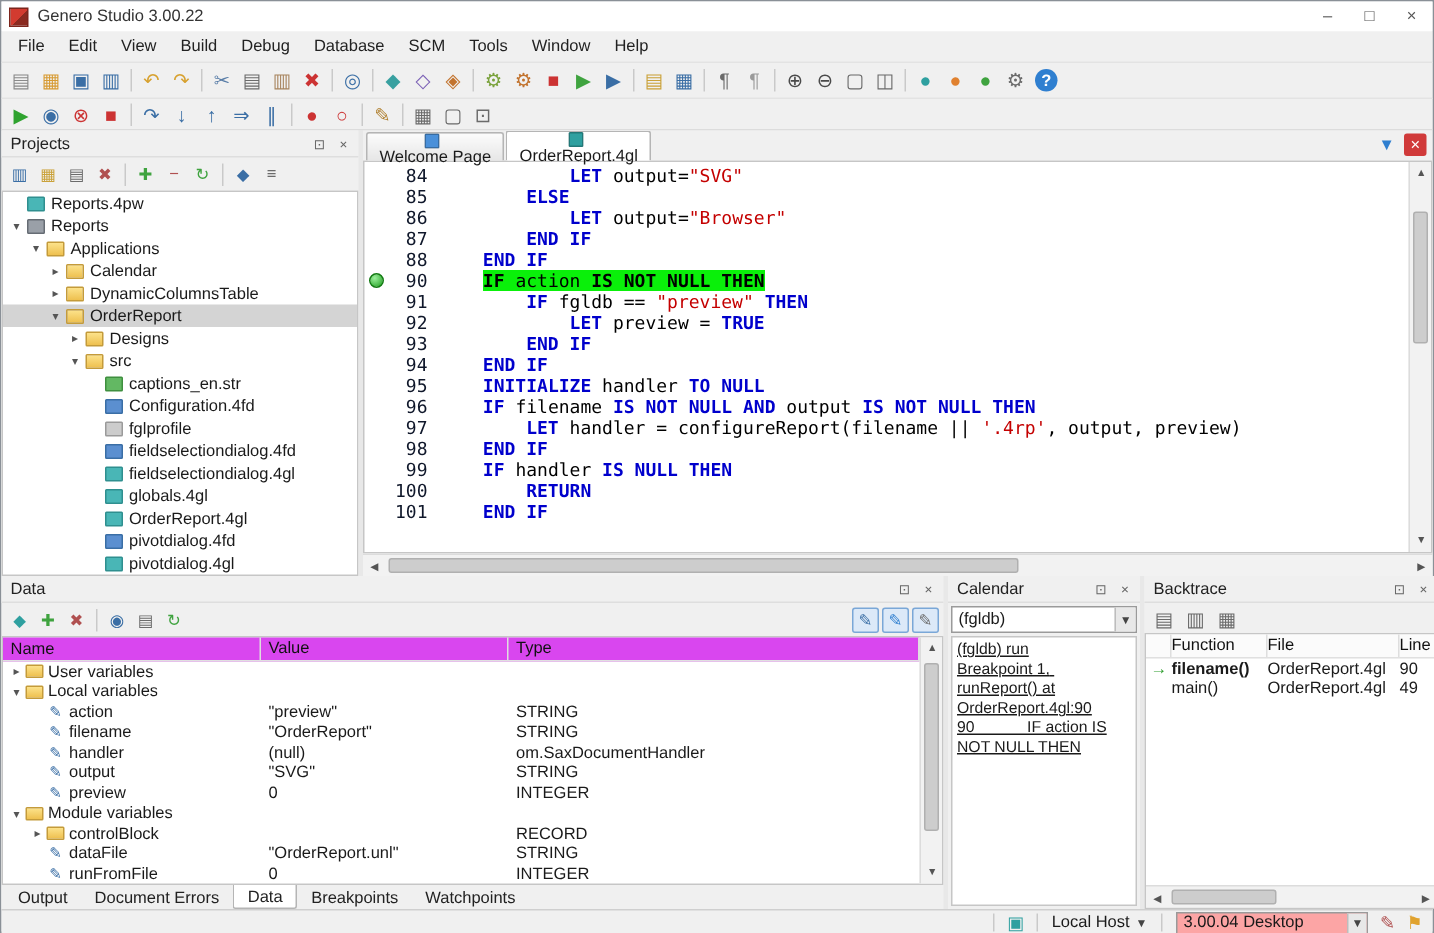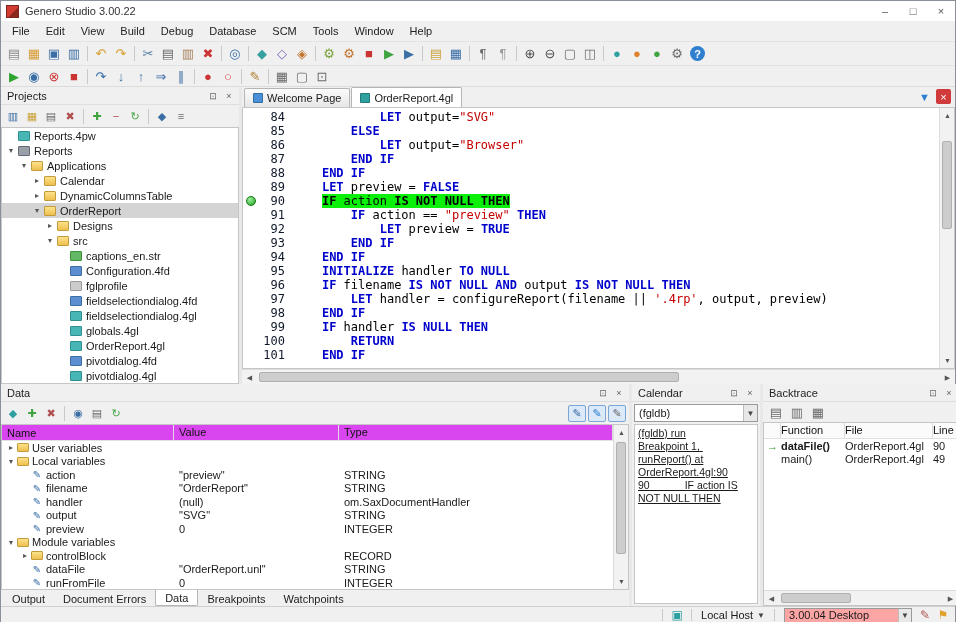--- a/index.html
+++ b/index.html
@@ -45,21 +45,21 @@
   .ti-folder{background:linear-gradient(#fce28a,#eec04f);border:1px solid #c49b3a;}
   .ti-proj{background:#9aa0a8;border:1px solid #666c74;}
   .ti-doc-teal{background:#49b6b6;border:1px solid #2f8f8f;}
   .ti-doc-blue{background:#5b8fd0;border:1px solid #3a6ea5;}
   .ti-doc-green{background:#63b863;border:1px solid #3f8f3f;}
   .ti-doc-gray{background:#cccccc;border:1px solid #9a9a9a;}
 
   
   .editor-area{flex:1;display:flex;flex-direction:column;background:#f0f0f0;min-width:0;}
   .tabbar{height:20px;display:flex;align-items:flex-end;padding-left:2px;position:relative;flex:none;}
-  .tab{height:19px;display:flex;align-items:center;padding:0 8px;border:1px solid #b5b5b5;border-bottom:none;background:linear-gradient(#fcfcfc,#e6e6e6);margin-right:1px;border-radius:2px 2px 0 0;}
+  .tab{height:19px;display:flex;align-items:center;padding:0 8px;border:1px solid #b5b5b5;border-bottom:none;background:linear-gradient(#fcfcfc,#e6e6e6);margin-right:1px;border-radius:2px 2px 0 0;flex-direction:column;}
   .tab.active{background:#fff;height:20px;}
   .tab-icon{width:10px;height:10px;margin-right:4px;border-radius:1px;border:1px solid rgba(0,0,0,.25);flex:none;}
   .tabbar-right{position:absolute;right:4px;top:2px;display:flex;gap:4px;align-items:center;}
   .tab-action{width:15px;height:15px;display:flex;align-items:center;justify-content:center;font-size:11px;border-radius:2px;}
   .editor{flex:1;display:flex;background:#fff;border:1px solid #c6c6c6;min-height:0;}
   .code{flex:1;overflow:hidden;font-family:"DejaVu Sans Mono",monospace;font-size:12px;line-height:14px;padding-top:2px;min-width:0;}
   .code-row{display:flex;height:14px;align-items:center;}
   .gutter{width:16px;flex:none;display:flex;align-items:center;justify-content:center;}
   .exec-marker{width:10px;height:10px;border-radius:50%;background:radial-gradient(circle at 35% 30%,#9df09d,#1f9e1f);border:1px solid #127a12;}
   .lnum{width:34px;flex:none;text-align:right;padding-right:8px;color:#0f172a;}
@@ -372,35 +372,30 @@
               <div class="gutter"></div>
               <div class="lnum">87</div>
               <div class="ctext"><span class="pl">        </span><span class="kw">END IF</span></div>
             </div>
             <div class="code-row">
               <div class="gutter"></div>
               <div class="lnum">88</div>
               <div class="ctext"><span class="pl">    </span><span class="kw">END IF</span></div>
             </div>
             <div class="code-row">
-              <div class="gutter"></div>
-              <div class="lnum">89</div>
-              <div class="ctext"><span class="pl">    </span><span class="kw">LET</span><span class="pl"> preview = </span><span class="kw">FALSE</span></div>
-            </div>
-            <div class="code-row">
               <div class="gutter">
                 <div class="exec-marker"></div>
               </div>
               <div class="lnum">90</div>
               <div class="ctext"><span class="pl">    </span><span class="hl"><span class="kw">IF</span><span class="pl"> action </span><span class="kw">IS NOT NULL THEN</span></span></div>
             </div>
             <div class="code-row">
               <div class="gutter"></div>
               <div class="lnum">91</div>
-              <div class="ctext"><span class="pl">        </span><span class="kw">IF</span><span class="pl"> action == </span><span class="str">"preview"</span><span class="pl"> </span><span class="kw">THEN</span></div>
+              <div class="ctext"><span class="pl">        </span><span class="kw">IF</span><span class="pl"> fgldb == </span><span class="str">"preview"</span><span class="pl"> </span><span class="kw">THEN</span></div>
             </div>
             <div class="code-row">
               <div class="gutter"></div>
               <div class="lnum">92</div>
               <div class="ctext"><span class="pl">            </span><span class="kw">LET</span><span class="pl"> preview = </span><span class="kw">TRUE</span></div>
             </div>
             <div class="code-row">
               <div class="gutter"></div>
               <div class="lnum">93</div>
               <div class="ctext"><span class="pl">        </span><span class="kw">END IF</span></div>
@@ -653,21 +648,21 @@
       <div class="bt-grid">
         <div class="bt-header">
           <div class="bt-arrow"></div>
           <div class="bt-func">Function</div>
           <div class="bt-file">File</div>
           <div class="bt-line">Line</div>
         </div>
         <div class="bt-rows">
             <div class="bt-row current">
               <span class="bt-arrow">→</span>
-              <span class="bt-func">dataFile()</span>
+              <span class="bt-func">filename()</span>
               <span class="bt-file">OrderReport.4gl</span>
               <span class="bt-line">90</span>
             </div>
             <div class="bt-row">
               <span class="bt-arrow"></span>
               <span class="bt-func">main()</span>
               <span class="bt-file">OrderReport.4gl</span>
               <span class="bt-line">49</span>
             </div>
           </div>

